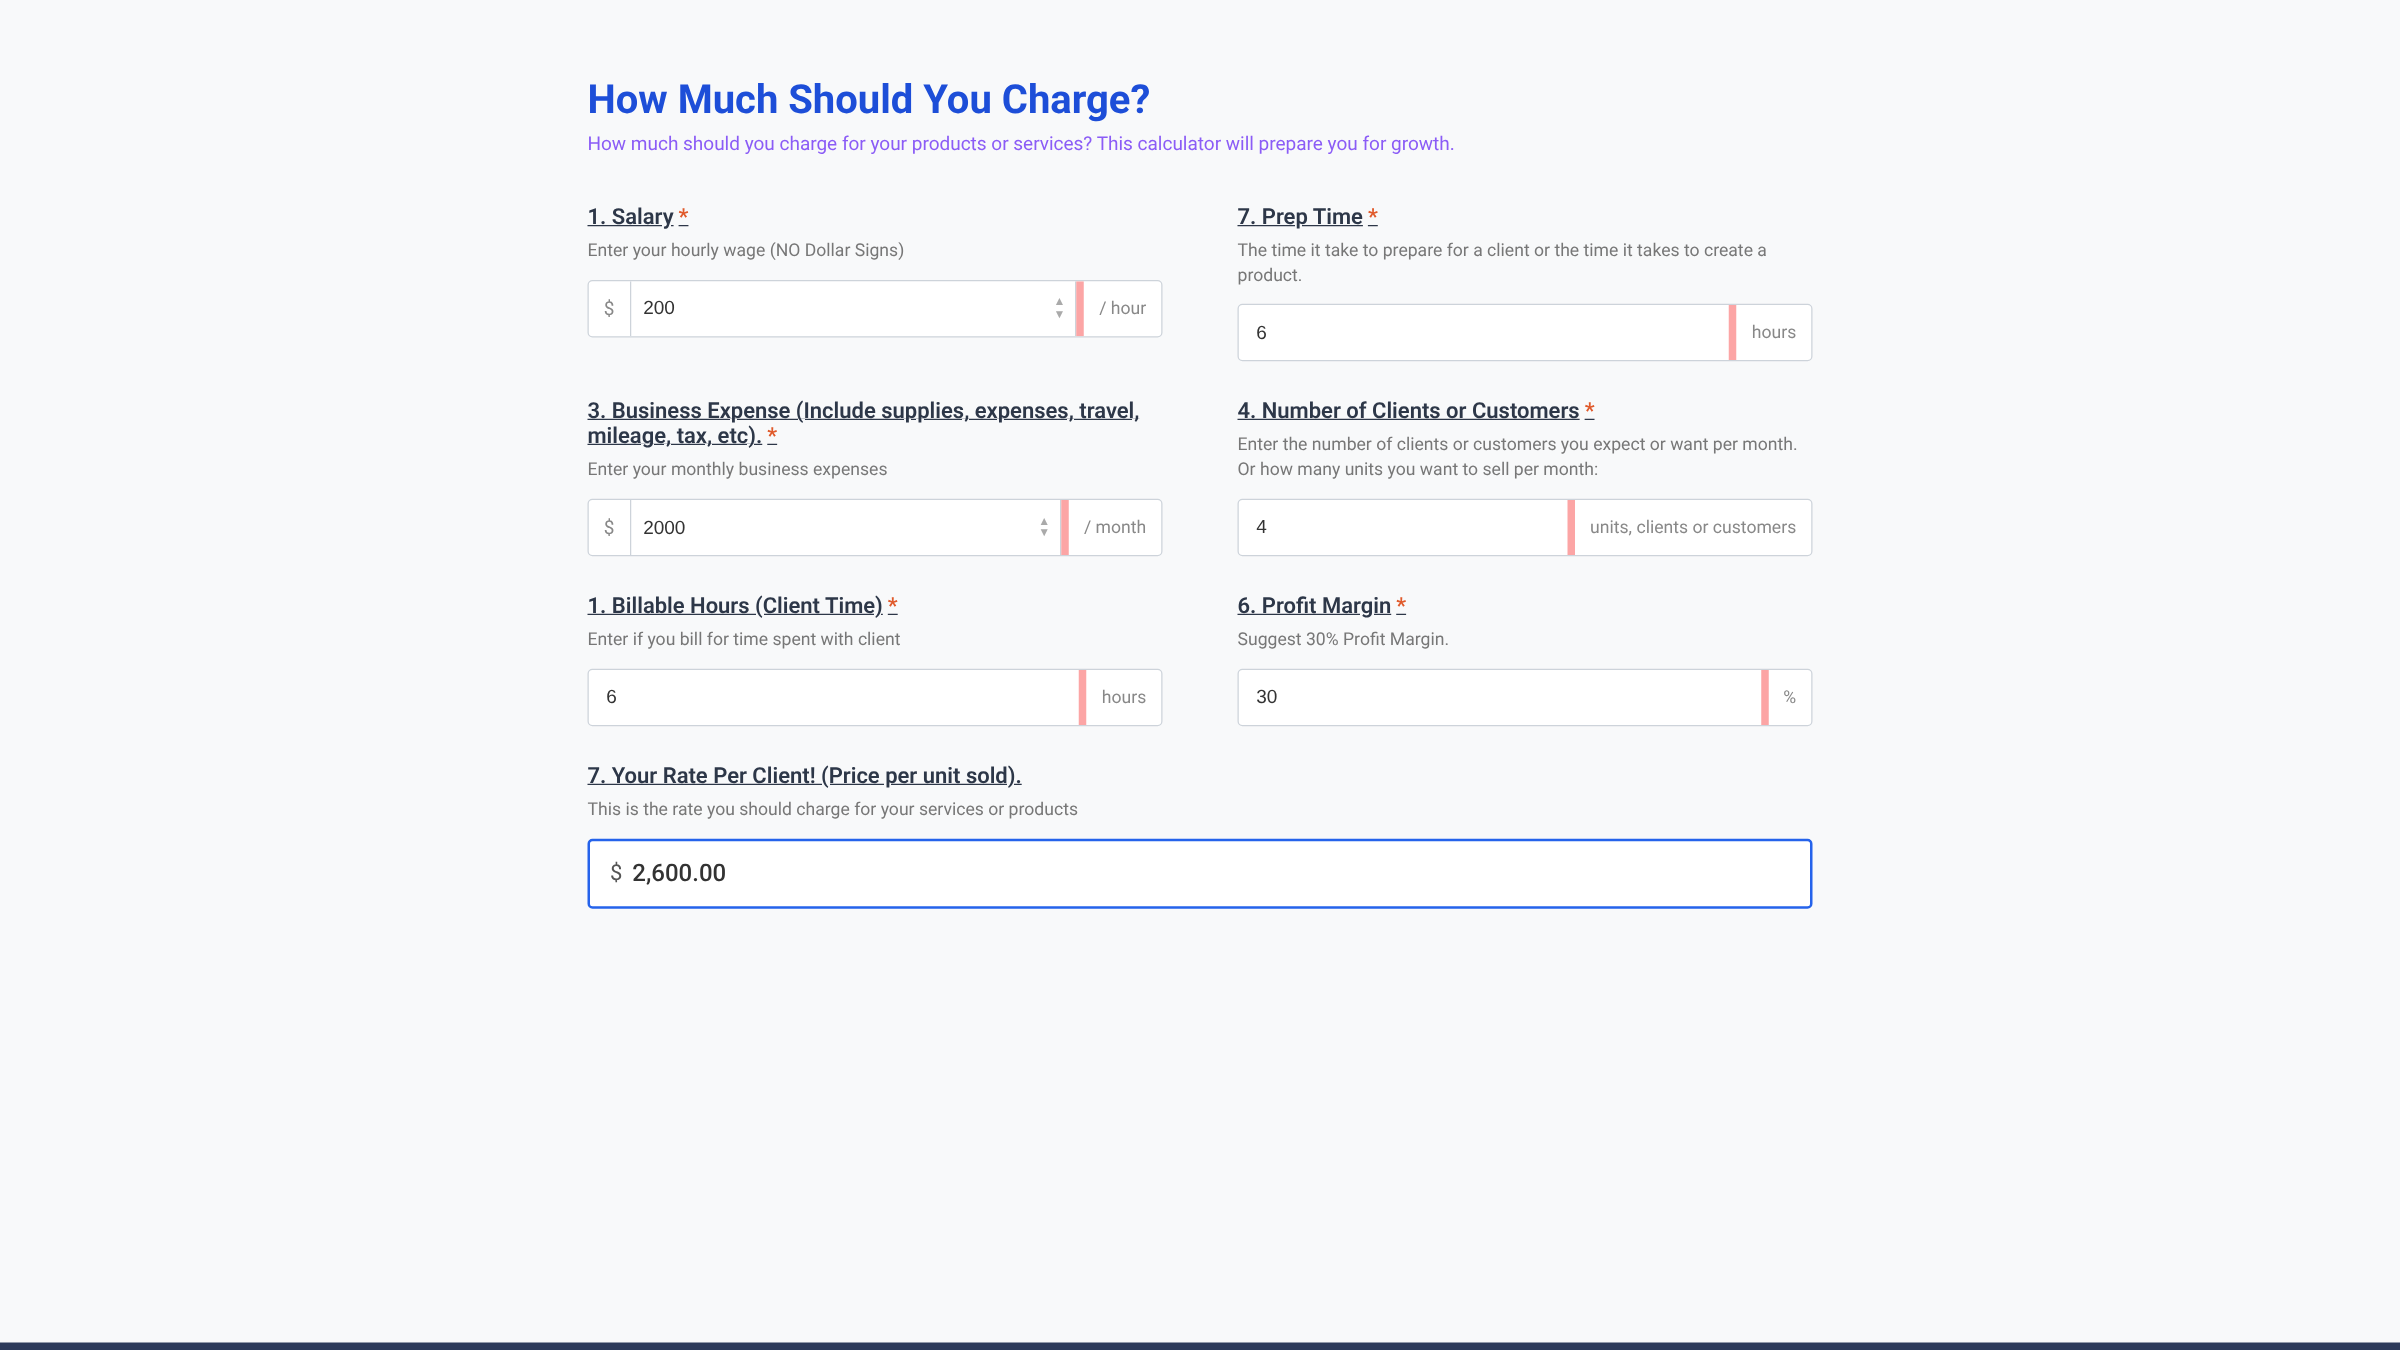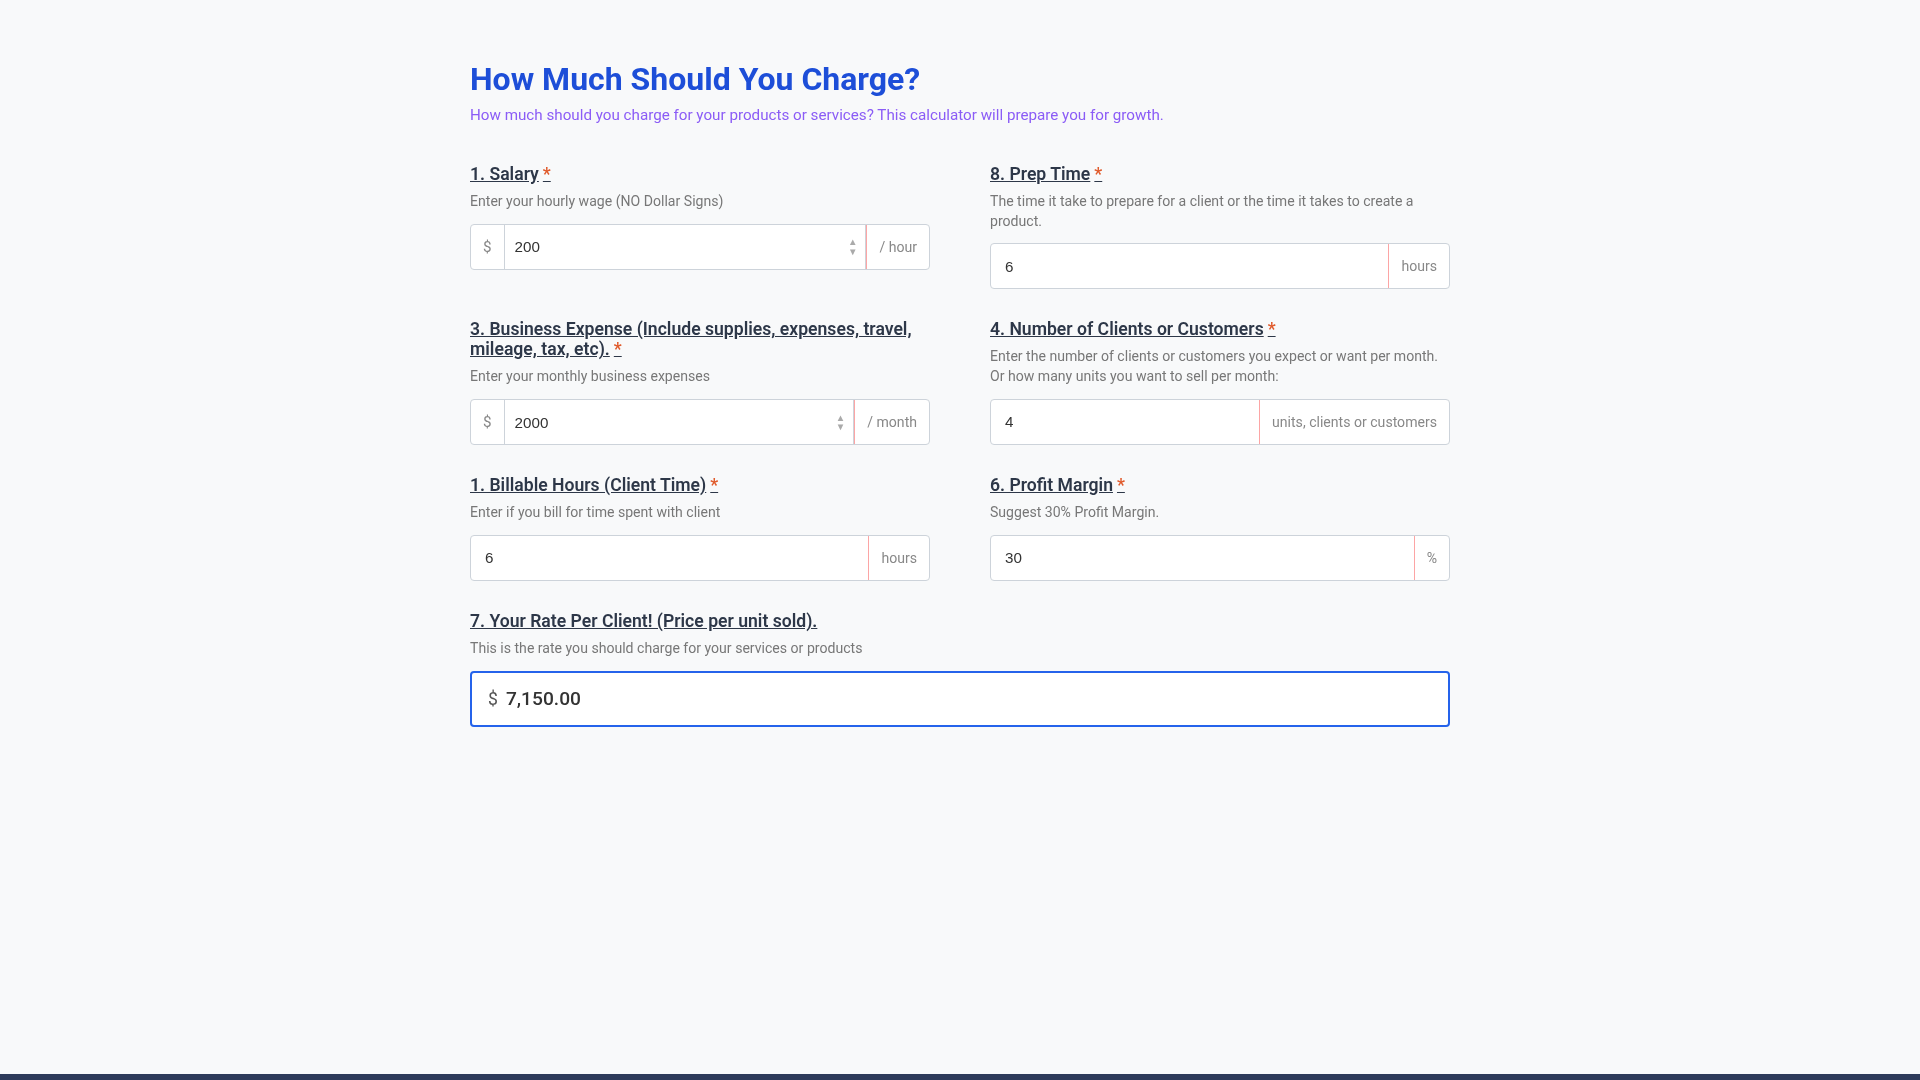--- a/index.html
+++ b/index.html
@@ -66,21 +66,21 @@
       font-size: 0.95rem;
       border-right: 1px solid #cdd3da;
       height: 44px;
       display: flex;
       align-items: center;
     }
     .input-suffix {
       padding: 0 12px;
       color: #888;
       font-size: 0.88rem;
-      border-left: 1px solid #fca5a5;
+      border-left: 6px solid #fca5a5;
       height: 44px;
       display: flex;
       align-items: center;
       white-space: nowrap;
     }
     .input-wrapper input {
       flex: 1;
       border: none;
       outline: none;
       padding: 0 10px;
@@ -160,21 +160,21 @@
             <span>▲</span>
             <span>▼</span>
           </div>
         </div>
         <span class="input-suffix">/ hour</span>
       </div>
     </div>
 
     <div class="field-group">
       <div class="field-label">
-        <span>8. Prep Time</span><span class="required">*</span>
+        <span>7. Prep Time</span><span class="required">*</span>
       </div>
       <p class="field-description">The time it take to prepare for a client or the time it takes to create a product.</p>
       <div class="input-wrapper">
         <input type="number" value="6" style="padding-left: 14px;">
         <span class="input-suffix">hours</span>
       </div>
     </div>
   </div>
 
   <div class="grid-2col">
@@ -234,19 +234,19 @@
     </div>
   </div>
 
   <div class="full-width-section">
     <div class="field-label">
       <span>7. Your Rate Per Client! (Price per unit sold).</span>
     </div>
     <p class="field-description">This is the rate you should charge for your services or products</p>
     <div class="result-wrapper">
       <span class="result-prefix">$</span>
-      <span class="result-value">7,150.00</span>
+      <span class="result-value">2,600.00</span>
     </div>
   </div>
 
 </div>
 
 <div class="footer-bar"></div>
 
 </body></html>

